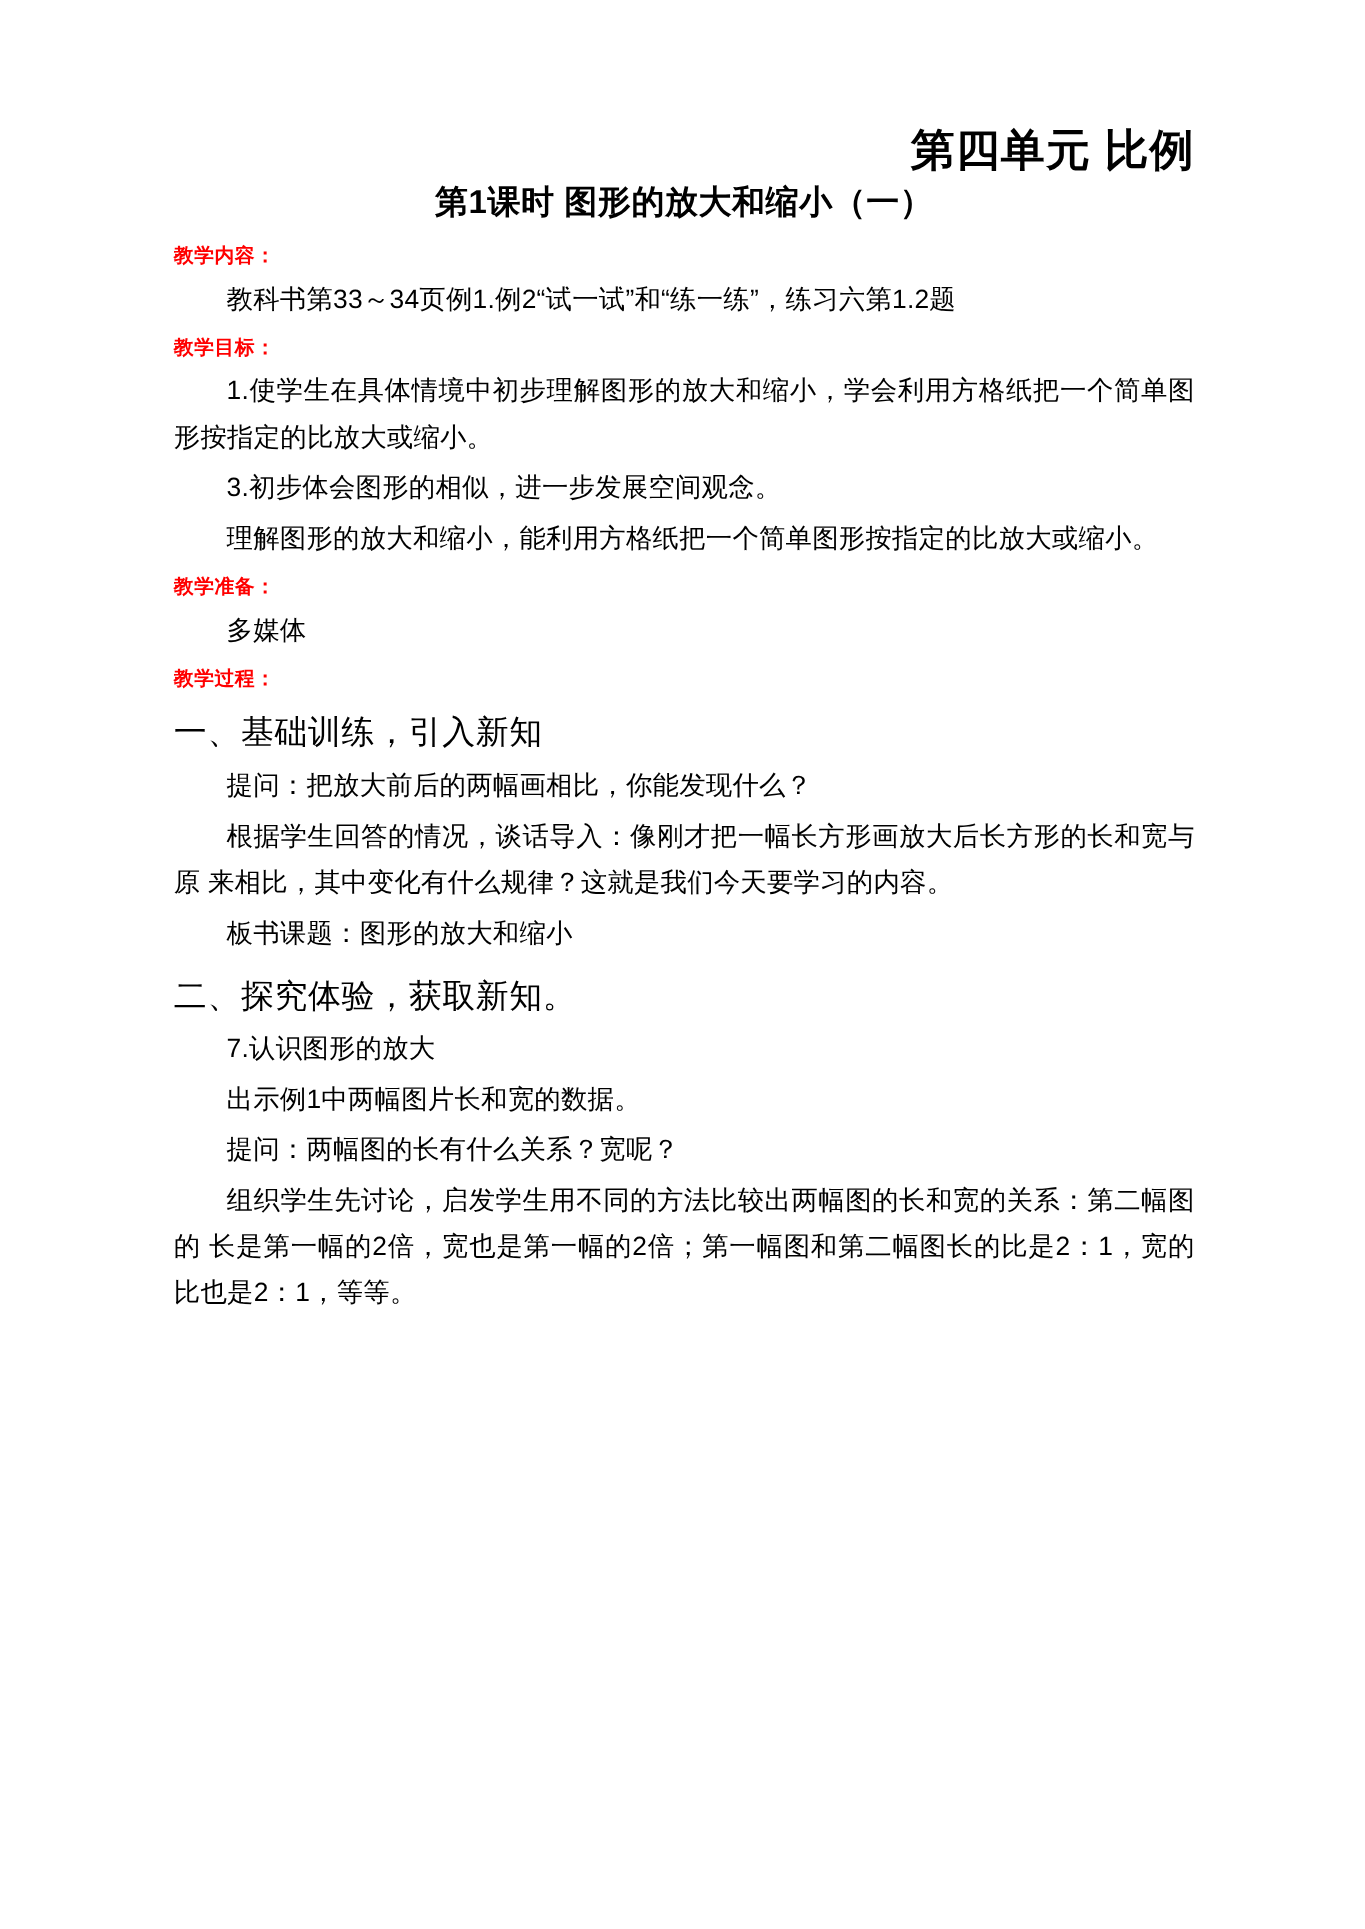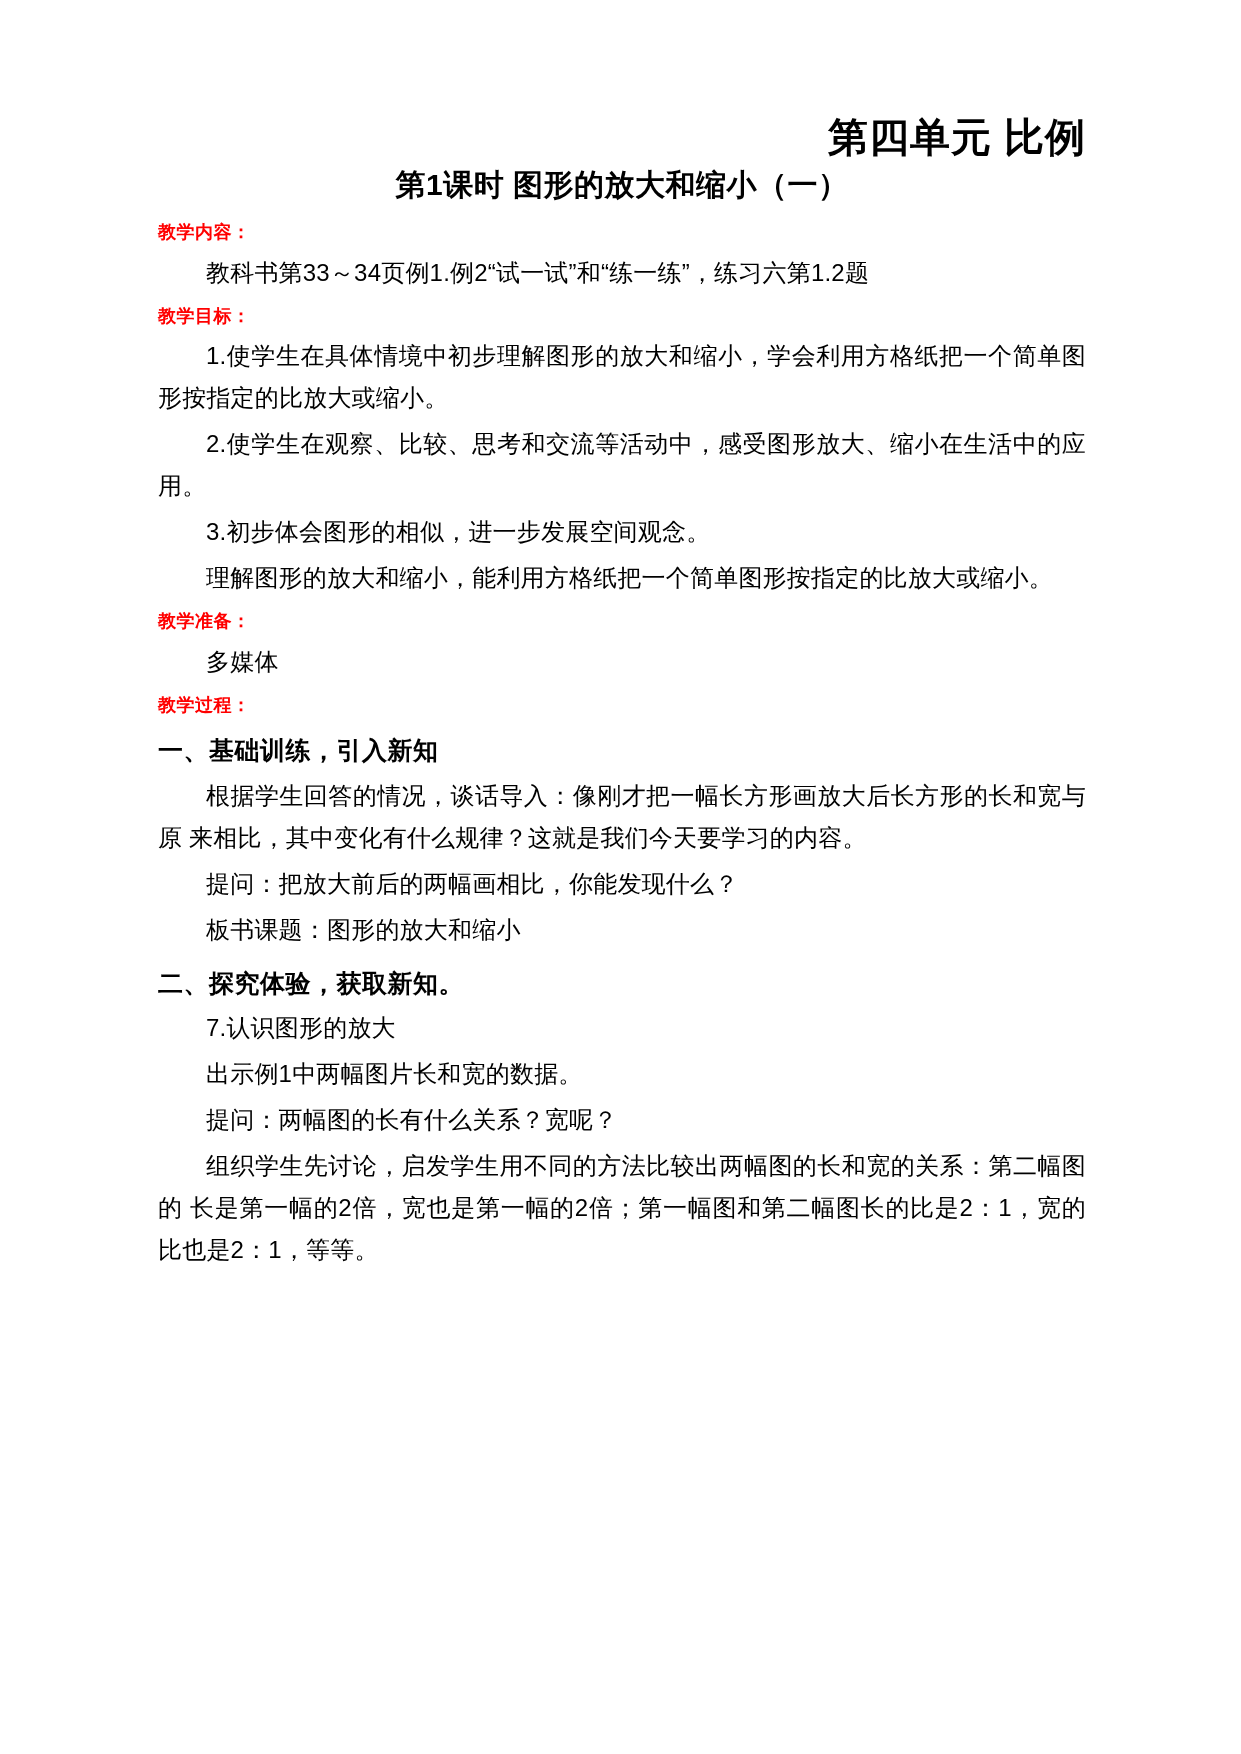--- a/index.html
+++ b/index.html
@@ -44,22 +44,22 @@
   .heading-red {
     color: #ff0000;
     font-weight: bold;
     font-size: 18px;
     line-height: 1.42;
     margin: 10px 0 6px 0;
     letter-spacing: 0.5px;
   }
   .heading-black {
     color: #000000;
-    font-weight: bold;
-    font-size: 25px;
+    font-weight: normal;
+    font-size: 30px;
     line-height: 1.45;
     margin: 14px 0 6px 0;
     letter-spacing: 0.5px;
   }
   .para {
     font-size: 24px;
     line-height: 1.75;
     margin: 0 0 4px 0;
     text-indent: 48px;
     text-align: justify;
@@ -74,33 +74,32 @@
   <div class="content">
 
     <div class="title-main">第四单元 比例</div>
     <div class="title-sub">第1课时 图形的放大和缩小（一）</div>
 
     <div class="heading-red">教学内容：</div>
     <p class="para">教科书第33～34页例1.例2“试一试”和“练一练”，练习六第1.2题</p>
 
     <div class="heading-red">教学目标：</div>
     <p class="para">1.使学生在具体情境中初步理解图形的放大和缩小，学会利用方格纸把一个简单图形按指定的比放大或缩小。</p>
-    <p class="para">2.使学生在观察、比较、思考和交流等活动中，感受图形放大、缩小在生活中的应用。</p>
     <p class="para">3.初步体会图形的相似，进一步发展空间观念。</p>
 
     <p class="para">理解图形的放大和缩小，能利用方格纸把一个简单图形按指定的比放大或缩小。</p>
 
     <div class="heading-red">教学准备：</div>
     <p class="para">多媒体</p>
 
     <div class="heading-red">教学过程：</div>
 
     <div class="heading-black">一、基础训练，引入新知</div>
+    <p class="para">提问：把放大前后的两幅画相比，你能发现什么？</p>
     <p class="para">根据学生回答的情况，谈话导入：像刚才把一幅长方形画放大后长方形的长和宽与原 来相比，其中变化有什么规律？这就是我们今天要学习的内容。</p>
-    <p class="para">提问：把放大前后的两幅画相比，你能发现什么？</p>
     <p class="para">板书课题：图形的放大和缩小</p>
 
     <div class="heading-black">二、探究体验，获取新知。</div>
     <p class="para">7.认识图形的放大</p>
     <p class="para">出示例1中两幅图片长和宽的数据。</p>
     <p class="para">提问：两幅图的长有什么关系？宽呢？</p>
     <p class="para">组织学生先讨论，启发学生用不同的方法比较出两幅图的长和宽的关系：第二幅图的 长是第一幅的2倍，宽也是第一幅的2倍；第一幅图和第二幅图长的比是2：1，宽的比也是2：1，等等。</p>
 
   </div>
 </div>

